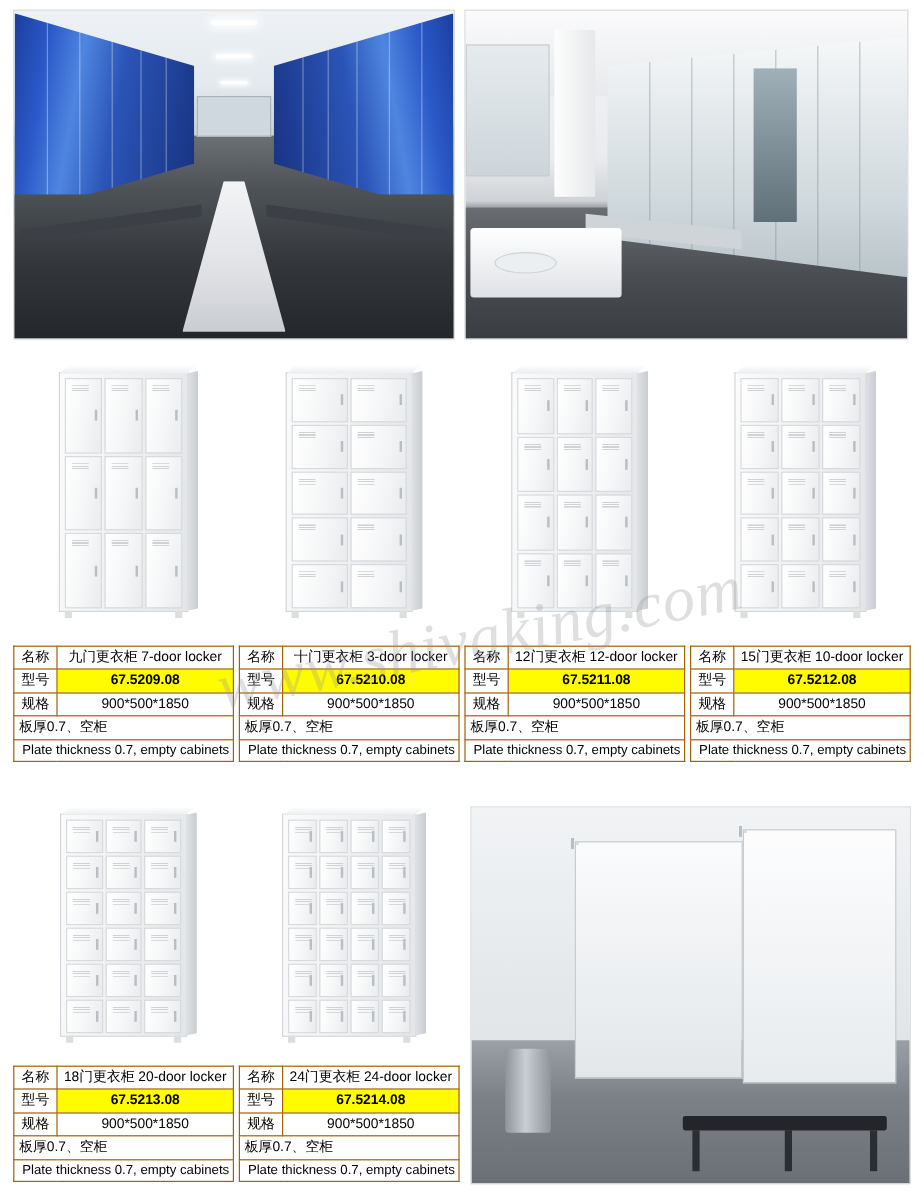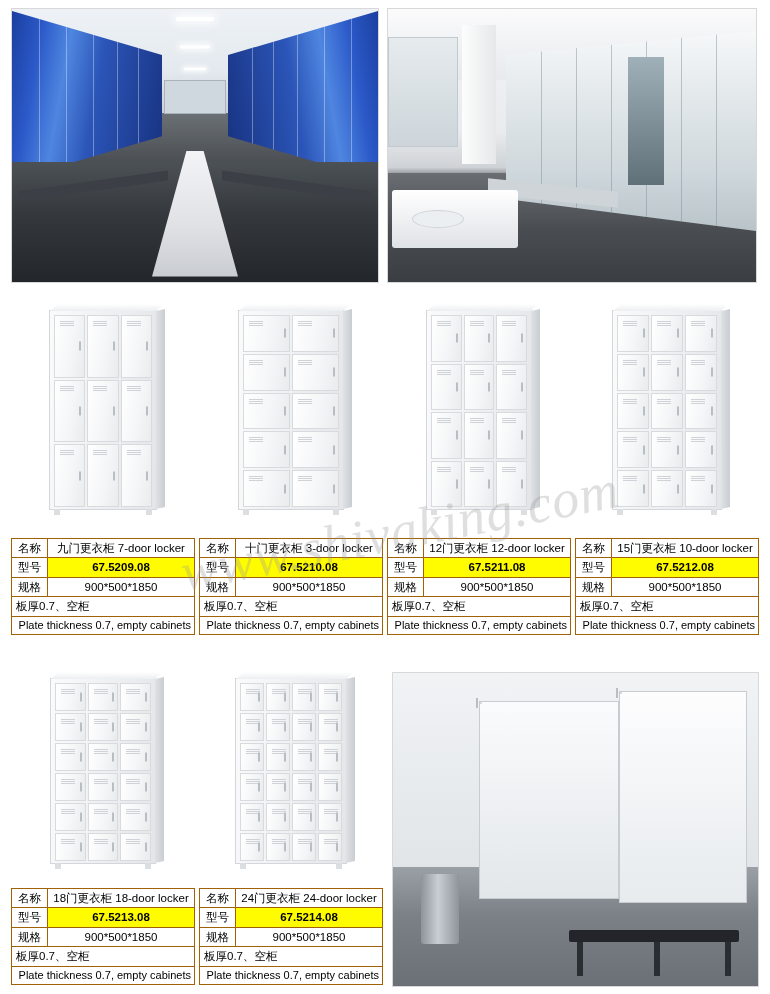--- a/index.html
+++ b/index.html
@@ -726,21 +726,21 @@
         </div>
     </div>
   </div>
 
   <div class="specs-row-2">
 
     <table class="spec-table">
       <tbody>
           <tr>
         <td class="spec-label">名称</td>
-        <td class="spec-value">18门更衣柜 18-door locker</td>
+        <td class="spec-value">18门更衣柜 20-door locker</td>
       </tr>
       <tr>
         <td class="spec-label">型号</td>
         <td class="spec-value model">67.5213.08</td>
       </tr>
       <tr>
         <td class="spec-label">规格</td>
         <td class="spec-value">900*500*1850</td>
       </tr>
       <tr>

